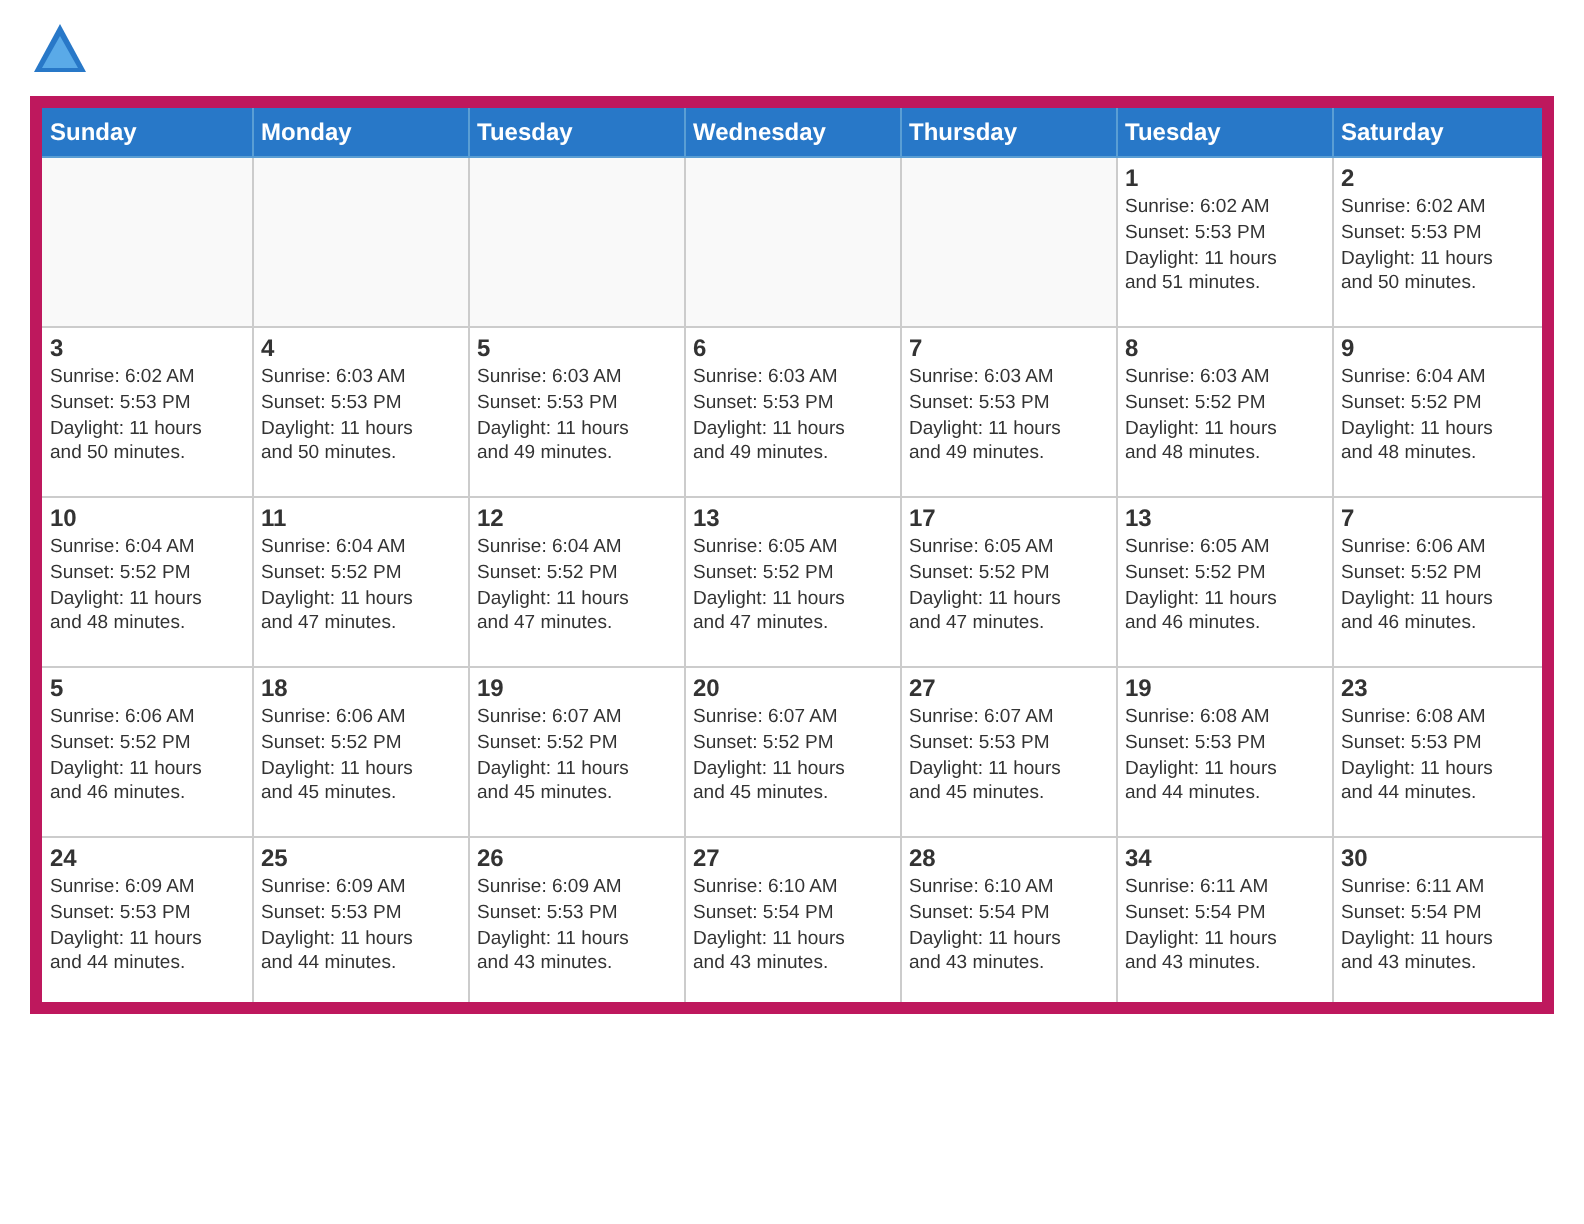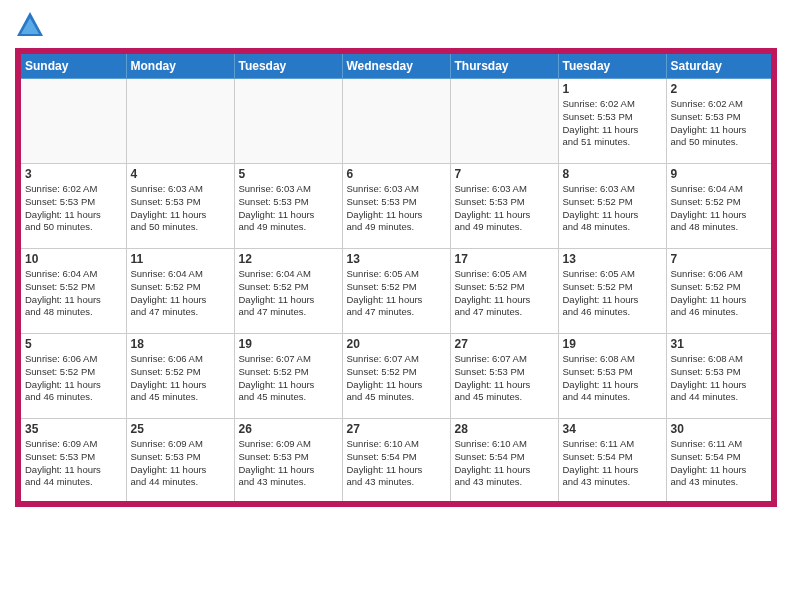--- a/index.html
+++ b/index.html
@@ -292,30 +292,30 @@
 and 45 minutes.</div>
           </td>
           <td>
             <span class="day-num">19</span>
             <div class="day-info" style="white-space: pre-line;">Sunrise: 6:08 AM
 Sunset: 5:53 PM
 Daylight: 11 hours
 and 44 minutes.</div>
           </td>
           <td>
-            <span class="day-num">31</span>
+            <span class="day-num">23</span>
             <div class="day-info" style="white-space: pre-line;">Sunrise: 6:08 AM
 Sunset: 5:53 PM
 Daylight: 11 hours
 and 44 minutes.</div>
           </td>
         </tr>
         <tr>
           <td>
-            <span class="day-num">35</span>
+            <span class="day-num">24</span>
             <div class="day-info" style="white-space: pre-line;">Sunrise: 6:09 AM
 Sunset: 5:53 PM
 Daylight: 11 hours
 and 44 minutes.</div>
           </td>
           <td>
             <span class="day-num">25</span>
             <div class="day-info" style="white-space: pre-line;">Sunrise: 6:09 AM
 Sunset: 5:53 PM
 Daylight: 11 hours

